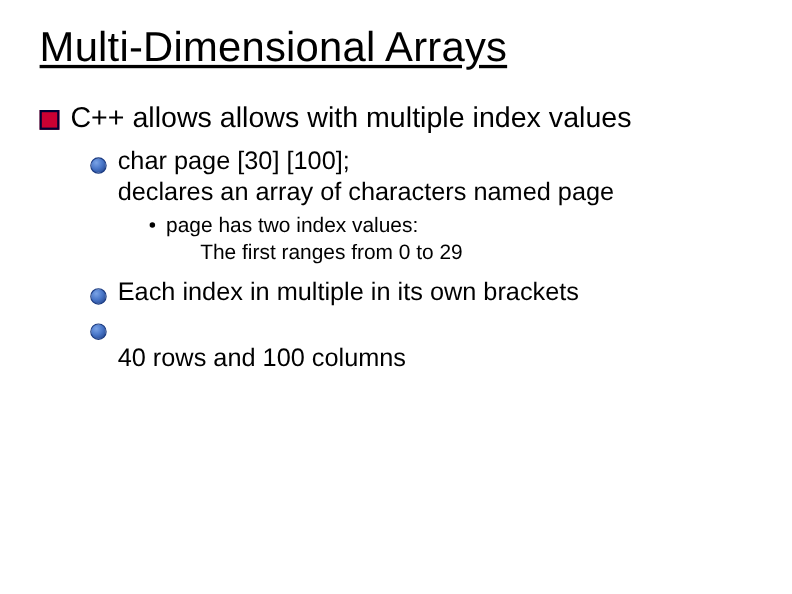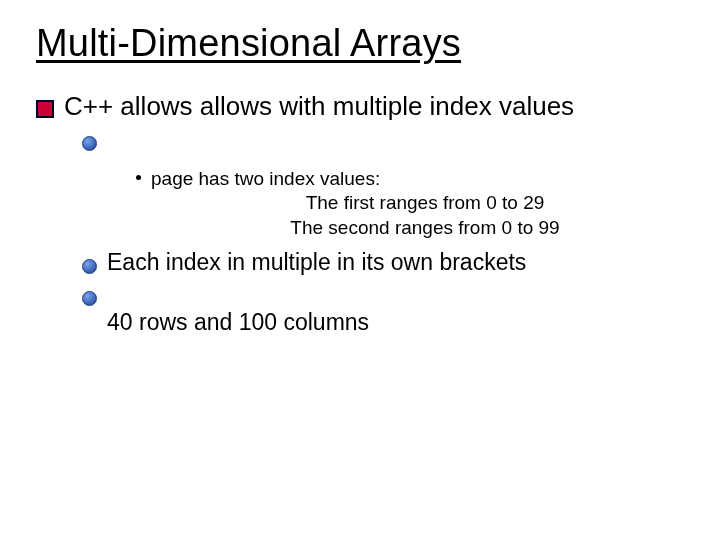--- a/index.html
+++ b/index.html
@@ -58,60 +58,62 @@
     border-radius: 50%;
     background: radial-gradient(circle at 35% 30%, #7aa3e6 0%, #4a77c9 45%, #1a3a80 100%);
     border: 1px solid #1a3a80;
     margin-right: 10px;
     flex: 0 0 auto;
     position: relative;
     top: 4px;
   }
   .lvl3 {
     font-size: 19px;
-    margin: 20px 0 8px 100px;
+    margin: 6px 0 8px 100px;
     line-height: 1.28;
   }
   .lvl3 .dot {
     display: inline-block;
     width: 5px;
     height: 5px;
     background: #000;
     border-radius: 50%;
     vertical-align: middle;
     margin-right: 10px;
     position: relative;
     top: -2px;
   }
   .lvl3 .indent {
     display: block;
     margin-left: 46px;
-    text-align: center;
   }
 </style>
 </head>
 <body>
 
 <div class="slide">
 
   <h1 class="title">Multi-Dimensional Arrays</h1>
 
   <div class="lvl1">
     <span class="sq-bullet"></span>
     <span class="text">C++ allows allows with multiple index values</span>
   </div>
 
   <div class="lvl2">
     <span class="circ-bullet"></span>
+    <span class="text">
+      <span>char page [30] [100];</span><br>
+      <span>declares an array of characters named page</span>
+    </span>
   </div>
 
   <div class="lvl3">
     <span class="dot"></span><span>page has two index values:</span>
     <span class="indent">The first ranges from 0 to 29</span>
-    <span class="indent">The second ranges from 0 to 99</span>
   </div>
 
   <div class="lvl2">
     <span class="circ-bullet"></span>
     <span class="text">Each index  in multiple in its own brackets</span>
   </div>
 
   <div class="lvl2">
     <span class="circ-bullet"></span>
     <span class="text">

